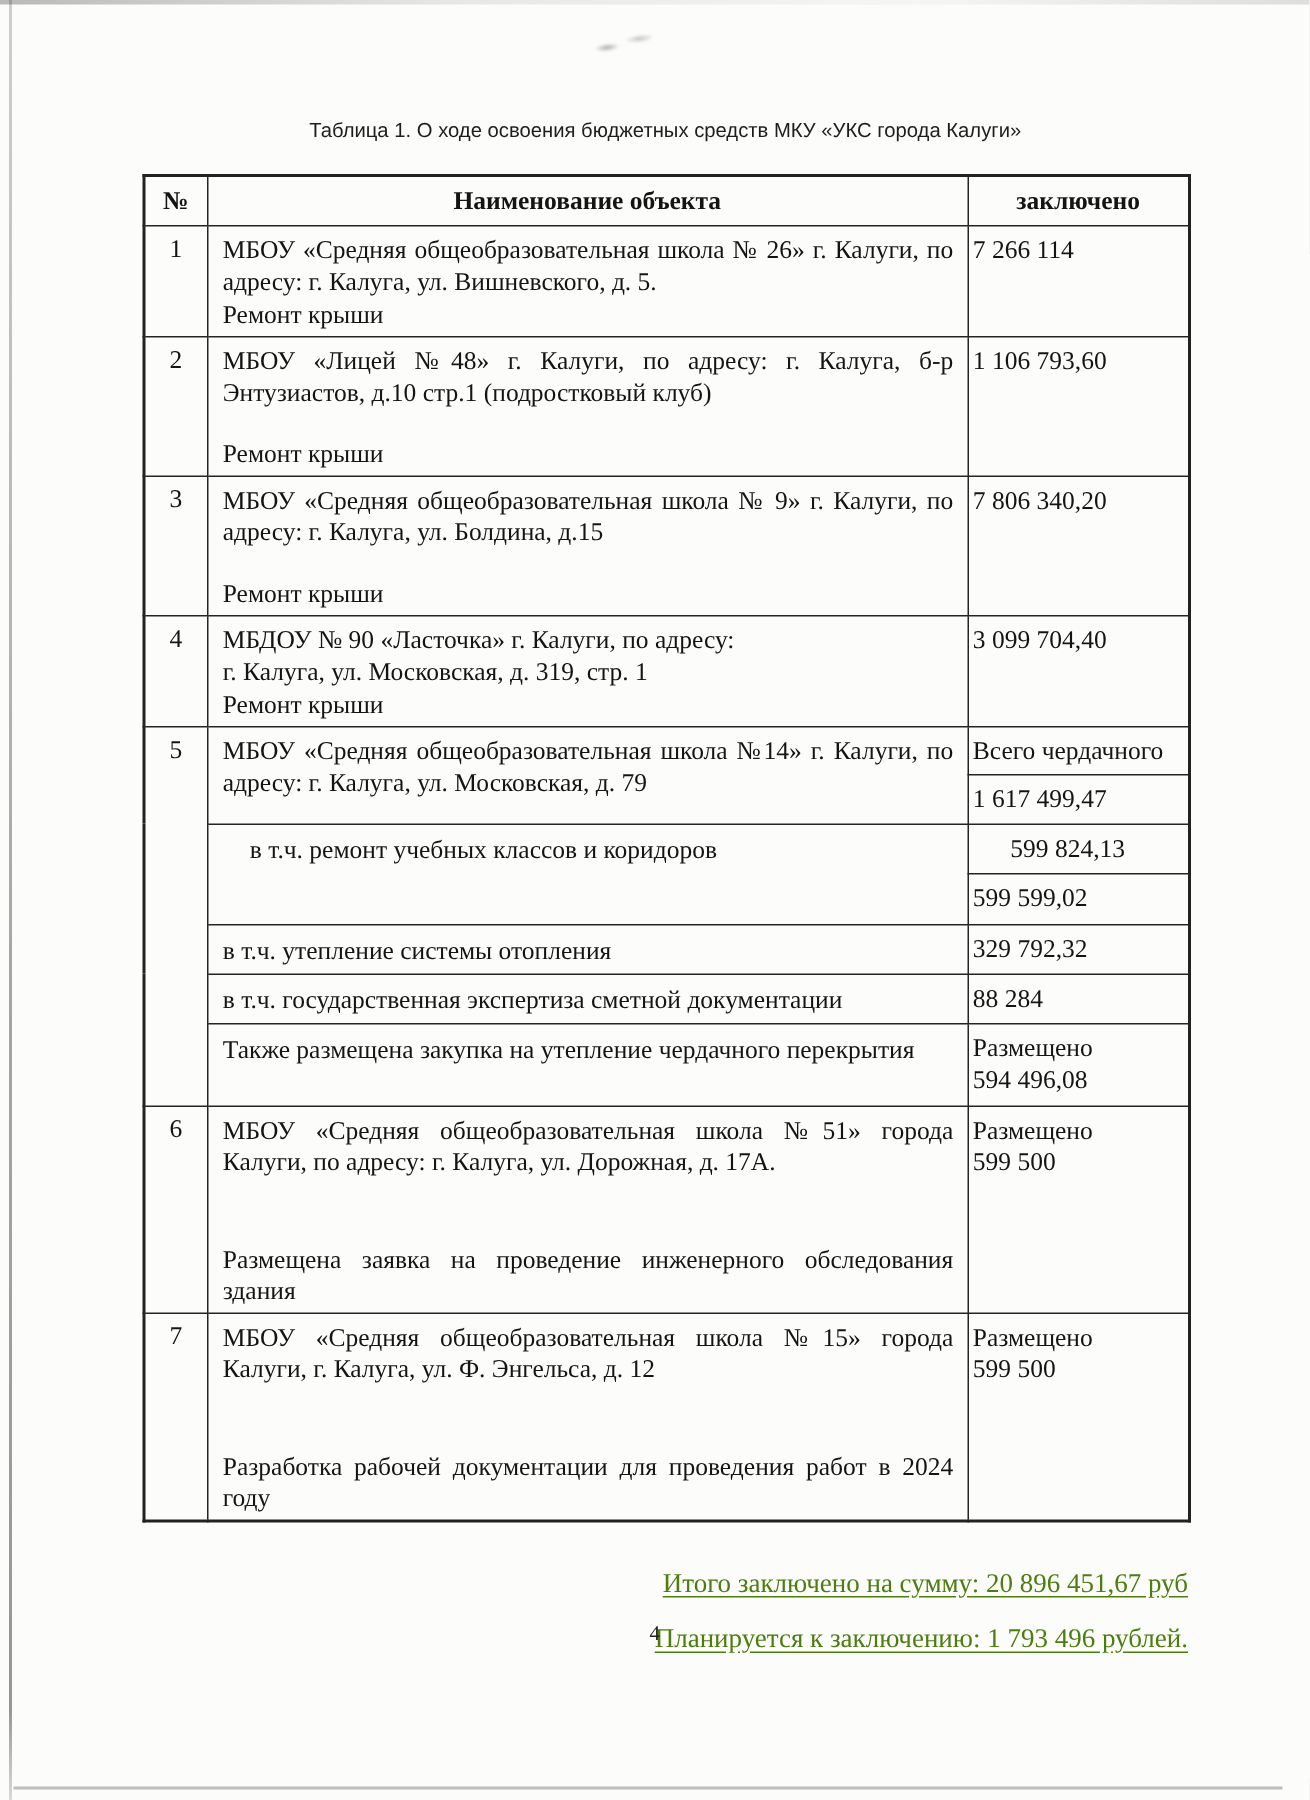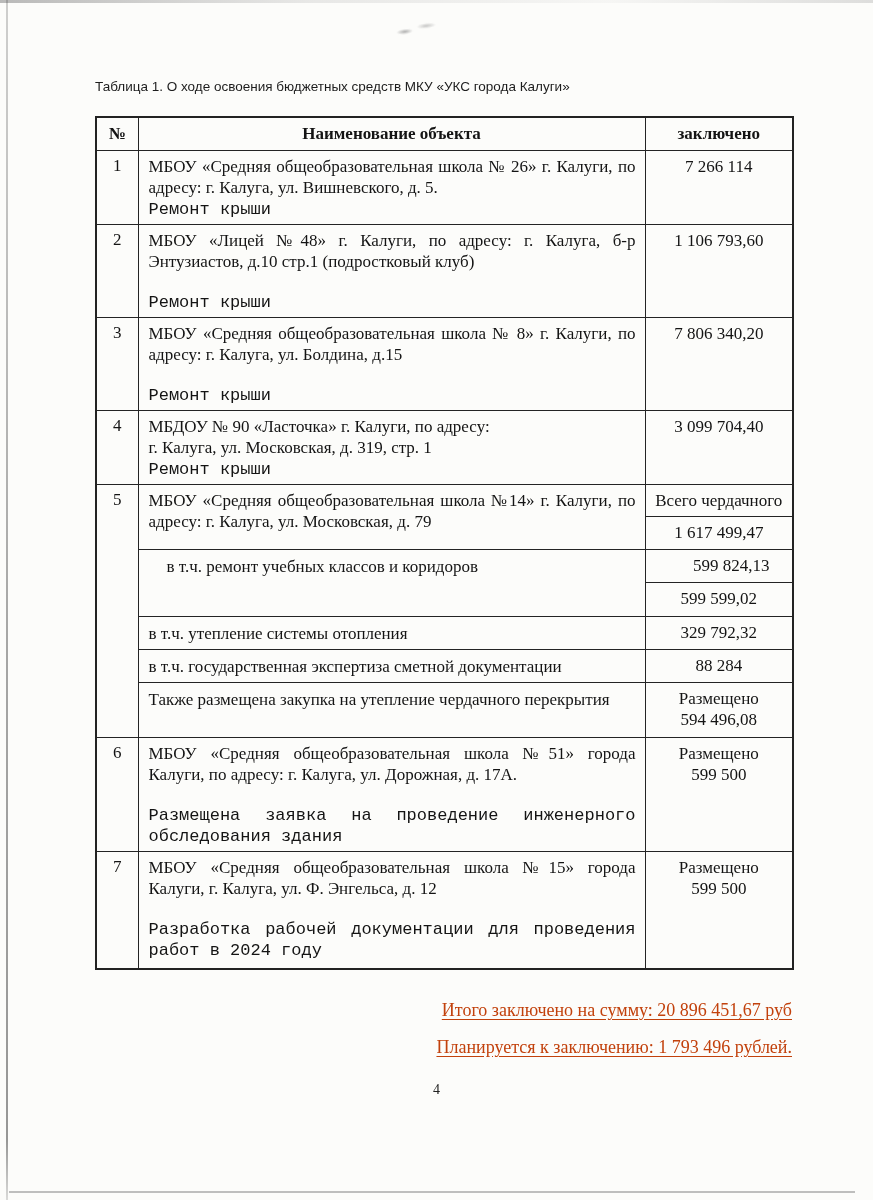--- a/index.html
+++ b/index.html
@@ -36,21 +36,21 @@
       radial-gradient(ellipse 14px 4px at 72% 38%, rgba(130,130,130,.45), transparent 70%);
     filter:blur(.6px);
     transform:rotate(-7deg);
   }
 
   .caption {
     font-family:"Liberation Sans", sans-serif;
     font-size:13.5px; line-height:17px;
     color:#1d1d1d;
     width:697px;
-    text-align:left;
+    text-align:center;
     margin-bottom:21px;
   }
 
   table.main {
     border-collapse:collapse;
     width:697px;
     table-layout:fixed;
     border:2px solid #222;
   }
   td, th {
@@ -68,27 +68,27 @@
     text-align:center;
     font-size:17px;
     padding-top:5px;
   }
   .cell-name {
     font-size:17px; line-height:21px;
     padding:5px 9px 4px 10px;
   }
   .cell-name .obj { text-align:justify; }
   .cell-name .obj.preline { white-space:pre-line; text-align:left; }
-  .cell-name .work { margin-top:1px;font-family:Liberation Mono, monospace; }
+  .cell-name .work { margin-top:1px; }
   .cell-name .work.gap { margin-top:20px; }
-  .cell-name .work.justify { text-align:justify; }
+  .cell-name .work.justify { text-align:justify;margin-top:44px; }
   .cell-name.sub { padding-top:6px; }
   .cell-amount {
     font-size:17px; line-height:21px;
-    text-align:center;
+    text-align:left;
     padding:5px 3px;
     white-space:nowrap;
   }
   
   tr.hr1  > td { height:71px; }
   tr.hr2  > td { height:87px; }
   tr.hr3  > td { height:91px; }
   tr.hr4  > td { height:70px; }
   tr.hr5a > td { height:31px; }
   tr.hr5b > td { height:33px; }
@@ -100,21 +100,21 @@
   tr.hr6  > td { height:112px; }
   tr.hr7  > td { height:118px; }
 
   .totals {
     width:697px;
     text-align:right;
     margin-top:28px;
   }
   .total-line {
     font-size:18px; line-height:24px;
-    color:#c2410c;
+    color:#4d7c0f;
     text-decoration:underline;
     text-underline-offset:3px;
     margin-bottom:13px;
   }
   .page-number {
     position:absolute;
     left:0; top:1082px; width:873px;
     text-align:center;
     font-size:14px;
     color:#222;
@@ -158,21 +158,21 @@
         <td class="cell-name">
           <div class="obj">МБОУ «Лицей №48» г. Калуги, по адресу: г. Калуга, б-р Энтузиастов, д.10 стр.1 (подростковый клуб)</div>
           <div class="work gap">Ремонт крыши</div>
         </td>
         <td class="cell-amount">1 106 793,60</td>
       </tr>
 
       <tr class="hr3">
         <td class="cell-num">3</td>
         <td class="cell-name">
-          <div class="obj">МБОУ «Средняя общеобразовательная школа № 8» г. Калуги, по адресу: г. Калуга, ул. Болдина, д.15</div>
+          <div class="obj">МБОУ «Средняя общеобразовательная школа № 9» г. Калуги, по адресу: г. Калуга, ул. Болдина, д.15</div>
           <div class="work gap">Ремонт крыши</div>
         </td>
         <td class="cell-amount">7 806 340,20</td>
       </tr>
 
       <tr class="hr4">
         <td class="cell-num">4</td>
         <td class="cell-name">
           <div class="obj preline">МБДОУ № 90 «Ласточка» г. Калуги, по адресу:
 г. Калуга, ул. Московская, д. 319, стр. 1</div>

